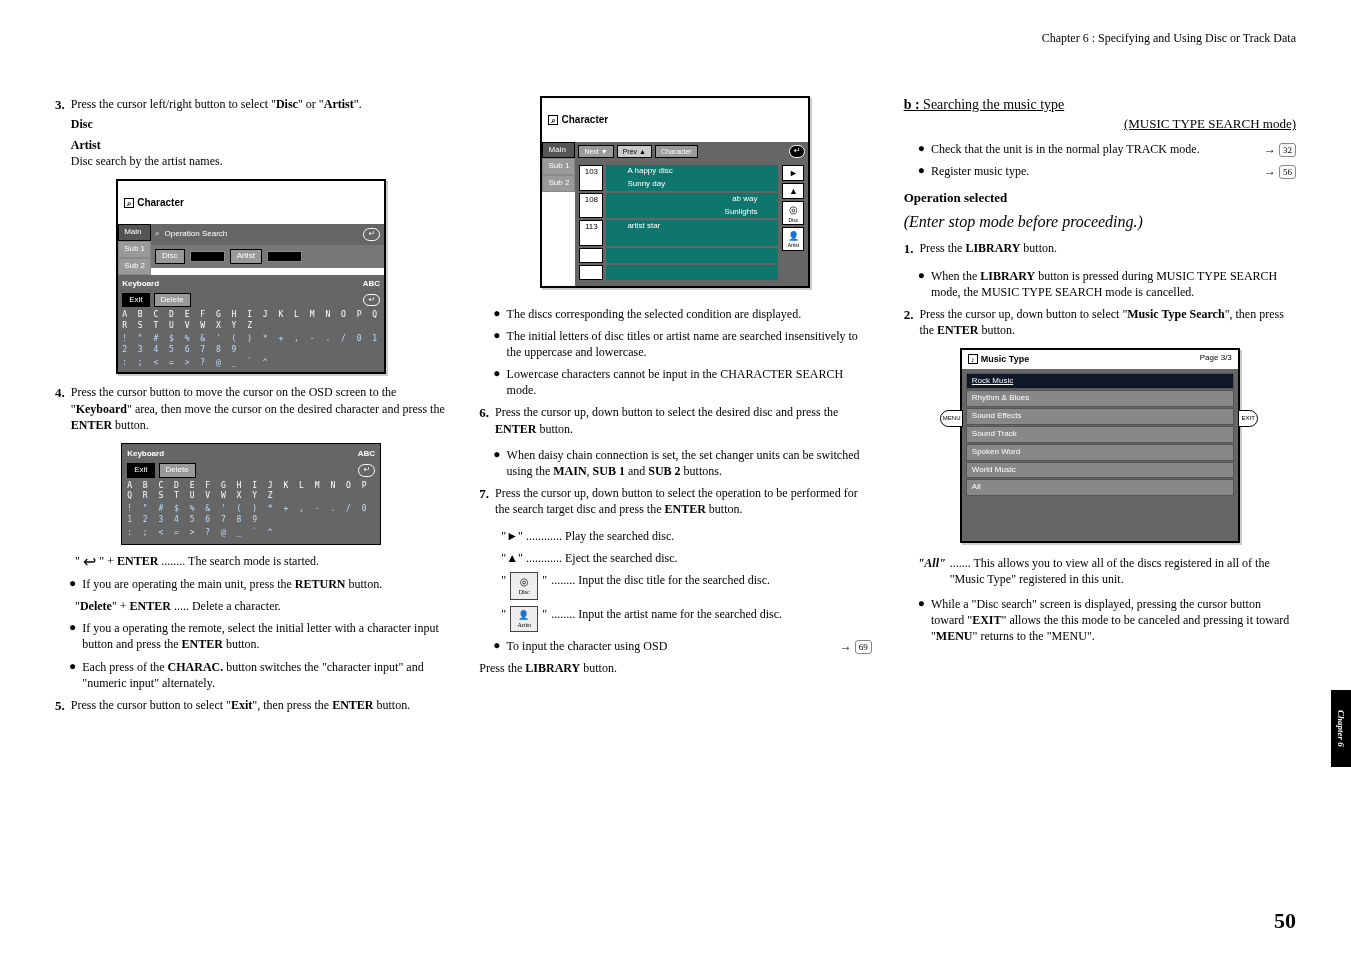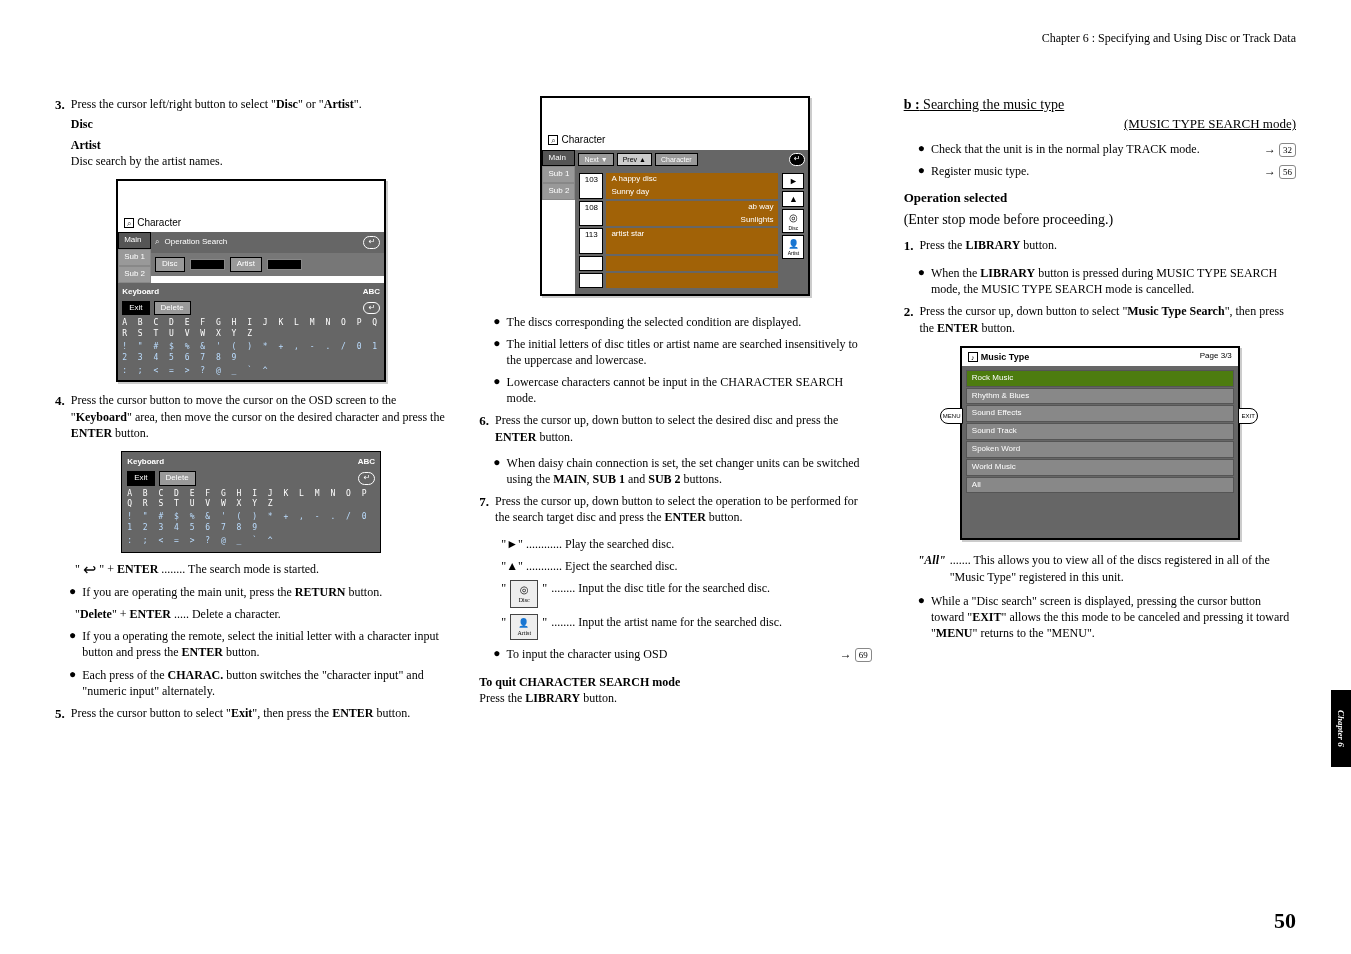--- a/index.html
+++ b/index.html
@@ -37,21 +37,21 @@
   .bold { font-weight: bold; }
   .ui-panel {
     border: 2px solid #000;
     background: #fff;
     width: 270px;
     margin: 10px auto;
     box-shadow: 2px 2px 0 #ccc;
     font-family: Arial, sans-serif;
     font-size: 9px;
   }
-  .ui-title { padding: 3px 6px; font-weight: normal; font-size:10px;margin-top:32px;}
+  .ui-title { padding: 15px 6px; font-weight: bold; font-size:10px;}
   .ui-title .icon { display:inline-block; width:10px;height:10px;border:1px solid #000;font-size:8px;text-align:center;line-height:10px;margin-right:3px;}
   .ui-tabs { display:flex; }
   .ui-tab { border:1px solid #888;background:#999;color:#fff;padding:2px 5px;font-size:8px;}
   .ui-tab.active{background:#555;border-color:#000;}
   .ui-search-row { background:#666;color:#fff;padding:4px;display:flex;align-items:center;gap:5px;font-size:8px;}
   .ui-btn { background:#999;border:1px solid #000;color:#fff;padding:1px 6px;font-size:8px;}
   .ui-fld { background:#000;border:1px solid #888;display:inline-block;min-width:35px;height:11px;}
   .kb-panel { background:#666;color:#fff;padding:4px;font-size:8px;}
   .kb-head { display:flex;justify-content:space-between;font-weight:bold;margin-bottom:3px;}
   .kb-row { display:flex;gap:4px;margin-bottom:3px;align-items:center;}
@@ -59,33 +59,33 @@
   .kb-panel2 {
     border:1px solid #000;background:#666;color:#fff;width:260px;margin:8px auto;padding:5px;font-family:Arial,sans-serif;font-size:8px;
   }
   .char-list {
     border:2px solid #000;width:270px;margin:0 auto 18px;font-family:Arial,sans-serif;font-size:9px;background:#fff;box-shadow:2px 2px 0 #ccc;
   }
   .cl-body{background:#666;padding:4px;display:flex;gap:4px;}
   .cl-left{flex:1;}
   .cl-row{display:flex;gap:3px;margin-bottom:2px;align-items:stretch;}
   .cl-num{border:1px solid #000;background:#fff;color:#000;padding:1px 4px;font-size:8px;min-width:24px;text-align:center;}
-  .cl-txt{flex:1;background:#a16207;color:#fff;padding:1px 5px;font-size:8px;}
+  .cl-txt{flex:1;background:#0f766e;color:#fff;padding:1px 21px;font-size:8px;}
   .cl-right{display:flex;flex-direction:column;gap:2px;}
   .cl-icon{border:1px solid #000;background:#fff;width:22px;height:16px;display:flex;align-items:center;justify-content:center;font-size:9px;}
   .cl-topbar{background:#666;padding:3px;display:flex;gap:3px;}
   .cl-topbtn{background:#999;border:1px solid #000;color:#fff;padding:1px 5px;font-size:7px;}
   .disc-icon{display:inline-flex;flex-direction:column;align-items:center;border:1px solid #444;background:#eee;padding:2px;width:28px;font-size:6px;}
   .section-b { text-decoration: underline; font-weight:bold; font-size:14px;}
   .section-b-sub { text-decoration:underline;font-size:13px;text-align:right;margin-bottom:8px;}
   .mt-panel{border:2px solid #000;width:280px;margin:10px auto;font-family:Arial,sans-serif;font-size:9px;position:relative;box-shadow:2px 2px 0 #ccc;}
   .mt-title{padding:3px 6px;display:flex;justify-content:space-between;font-weight:bold;}
   .mt-body{background:#666;padding:4px;}
   .mt-row{background:#888;color:#fff;border:1px solid #555;padding:2px 5px;margin-bottom:1px;font-size:8px;}
-  .mt-row.sel{background:#4d7c0f;}
+  .mt-row.sel{background:#0f172a;text-decoration:underline;}
   .mt-left-tab{position:absolute;left:-22px;top:60px;background:#fff;border:1px solid #000;border-radius:10px 0 0 10px;padding:3px 2px;font-size:6px;writing-mode:horizontal-tb;}
   .mt-right-tab{position:absolute;right:-20px;top:60px;background:#fff;border:1px solid #000;border-radius:0 10px 10px 0;padding:3px 2px;font-size:6px;}
   .pg-ref{display:inline-block;border:1px solid #888;border-radius:3px;padding:0 3px;font-size:9px;background:#fff;}
   .arrow-icon{display:inline-block;font-size:16px;line-height:1;vertical-align:middle;}
   .chapter-tab{position:absolute;right:0;top:690px;background:#000;color:#fff;padding:20px 4px;font-size:9px;font-style:italic;font-weight:bold;writing-mode:vertical-rl;}
   .page-num{position:absolute;right:55px;bottom:18px;font-size:22px;font-weight:bold;}
   .quit-head{font-weight:bold;font-size:12px;margin-top:12px;}
   .ref-row{display:flex;justify-content:space-between;align-items:flex-start;gap:8px;}
 </style>
 </head>
@@ -317,21 +317,20 @@
   <div class="bullet-list">
     <div class="bullet ref-row">
           <div style="display:flex;gap:6px;">
             <span class="bullet-dot">●</span>
             <span>To input the character using OSD</span>
           </div>
           <span>→ <span class="pg-ref">69</span></span>
         </div>
   </div>
 
-  <div class="quit-head">To quit CHARACTER SEARCH mode</div>
   <div style="font-size:12px;"><span>Press the </span><span class="bold">LIBRARY</span><span> button.</span></div>
 </div>
 
 <div class="col">
   <div><span class="section-b">b :</span><span class="section-b" style="font-weight:normal;"> Searching the music type</span></div>
   <div class="section-b-sub">(MUSIC TYPE SEARCH mode)</div>
   <div class="bullet-list">
     <div class="bullet ref-row">
           <div style="display:flex;gap:6px;">
             <span class="bullet-dot">●</span>
@@ -342,21 +341,21 @@
     <div class="bullet ref-row">
           <div style="display:flex;gap:6px;">
             <span class="bullet-dot">●</span>
             <span>Register music type.</span>
           </div>
           <span style="white-space:nowrap;">→ <span class="pg-ref">56</span></span>
         </div>
   </div>
 
   <div class="subhead" style="font-size:13px;margin-top:10px;">Operation selected</div>
-  <div style="font-size:14px;margin:4px 0 8px;">(Enter stop mode before proceeding.)</div>
+  <div style="font-size:16px;margin:4px 0 8px;font-style:italic;">(Enter stop mode before proceeding.)</div>
 
   <div class="step">
     <div class="step-num">1.</div>
     <div class="step-body"><span>Press the </span><span class="bold">LIBRARY</span><span> button.</span></div>
   </div>
   <div class="bullet-list">
     <div class="bullet">
           <span class="bullet-dot">●</span>
           <div><span>When the </span><span class="bold">LIBRARY</span><span> button is pressed during MUSIC TYPE SEARCH mode, the MUSIC TYPE SEARCH mode is cancelled.</span></div>
         </div>

